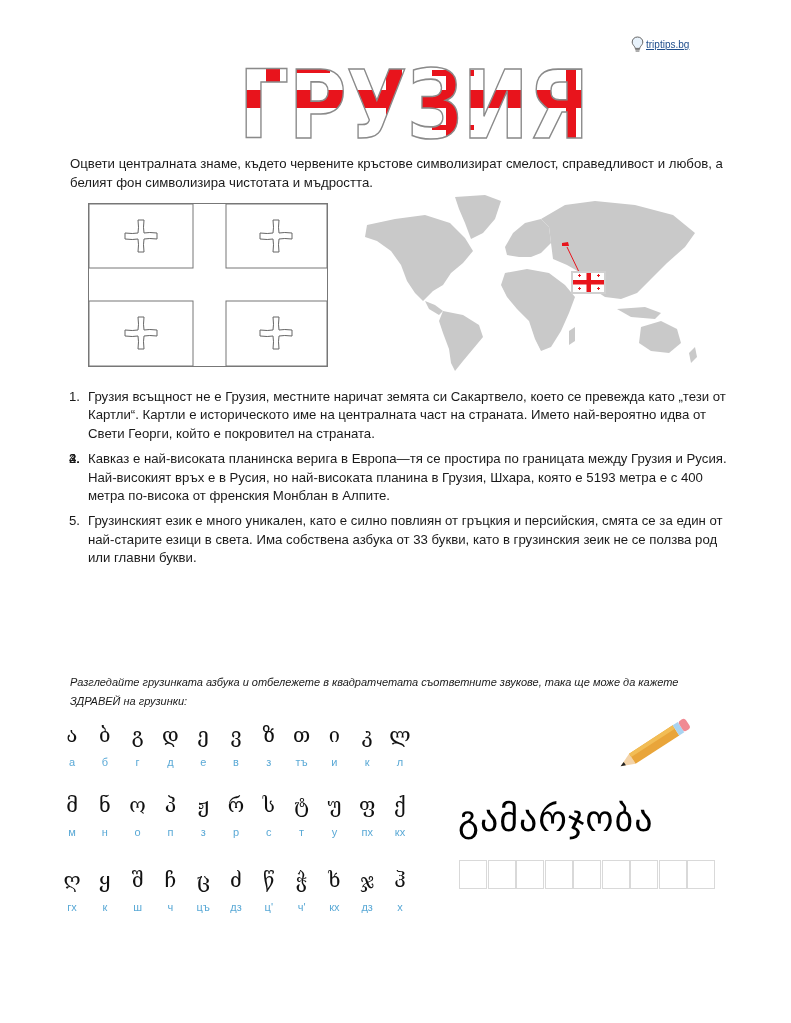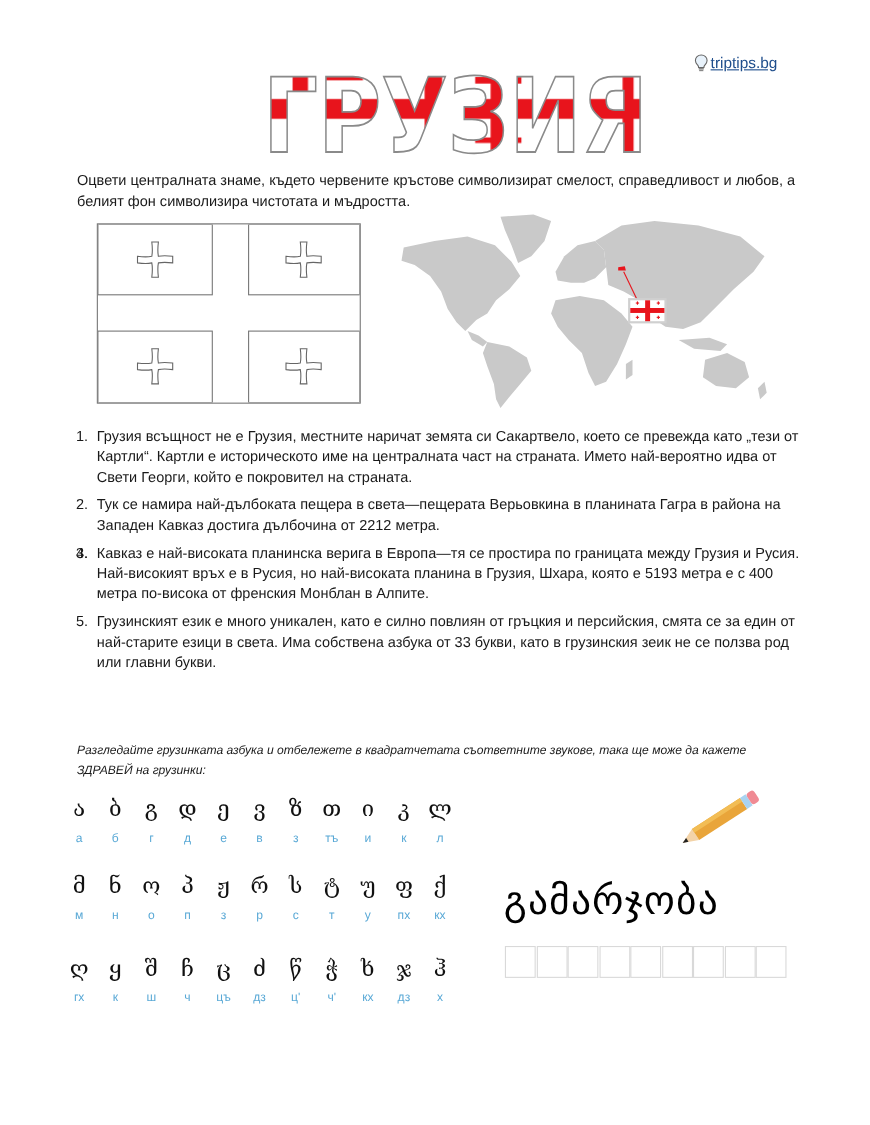--- a/index.html
+++ b/index.html
@@ -1,18 +1,18 @@
 <!DOCTYPE html>
 <html><head>
 <meta charset="utf-8">
 <style>
   html, body { margin:0; padding:0; background:#fff; }
   body { width:791px; height:1023px; position:relative; overflow:hidden; font-family:"Liberation Sans", sans-serif; color:#1a1a1a; }
   .abs { position:absolute; }
-  .brand { left:631px; top:49px; font-size:14px; display:flex; gap:2px; }
+  .brand { left:631px; top:36px; font-size:10px; display:flex; align-items:center; gap:2px; }
   .brand a { color:#1f4e8c; text-decoration:underline; }
   .title { left:236px; top:60px; width:356px; height:84px; }
   .intro { left:70px; top:154px; width:660px; font-size:13.2px; line-height:19px; }
   .flag { left:88px; top:203px; width:240px; height:164px; border:1px solid #777; box-sizing:border-box; background:#fff; }
   .map { left:355px; top:193px; width:365px; height:180px; }
   .facts { left:70px; top:388px; width:660px; margin:0; padding:0; list-style:none; font-size:13.2px; line-height:18.4px; }
   .facts li { position:relative; padding-left:18px; margin-bottom:7px; }
   .facts li .num { position:absolute; left:-1px; top:0; }
   .task { left:70px; top:673px; width:660px; font-size:11px; line-height:18.5px; font-style:italic; }
   .alpha { left:56px; width:360px; display:flex; justify-content:space-between; }
@@ -113,21 +113,21 @@
           <rect x="224" y="121" width="1" height="3"></rect>
         <rect x="242" y="122" width="3" height="1"></rect>
           <rect x="243" y="121" width="1" height="3"></rect>
       </g>
     </g>
   </g>
 </svg>
 
 <ol class="abs facts">
   <li><span class="num">1.</span><span>Грузия всъщност не е Грузия, местните наричат земята си Сакартвело, което се превежда като „тези от Картли“. Картли е историческото име на централната част на страната. Името най-вероятно идва от Свети Георги, който е покровител на страната.</span></li>
-  <li><span class="num">2.</span><span>Тук се намира най-дълбоката пещера в света—пещерата Верьовкина в планината Гагра в района на Западен Кавказ достига дълбочина от 2212 метра.</span></li>
+  <li><span class="num">2.</span></li>
   <li><span class="num">3.</span></li>
   <li><span class="num">4.</span><span>Кавказ е най-високата планинска верига в Европа—тя се простира по границата между Грузия и Русия. Най-високият връх е в Русия, но най-високата планина в Грузия, Шхара, която е 5193 метра е с 400 метра по-висока от френския Монблан в Алпите.</span></li>
   <li><span class="num">5.</span><span>Грузинският език е много уникален, като е силно повлиян от гръцкия и персийския, смята се за един от най-старите езици в света. Има собствена азбука от 33 букви, като в грузинския зеик не се ползва род или главни букви.</span></li>
 </ol>
 
 <div class="abs task">Разгледайте грузинката азбука и отбележете в квадратчетата съответните звукове, така ще може да кажете ЗДРАВЕЙ на грузинки:</div>
 
 <div class="abs alpha" style="top:722px;">
   <div class="cell">
       <div class="geo">ა</div>

